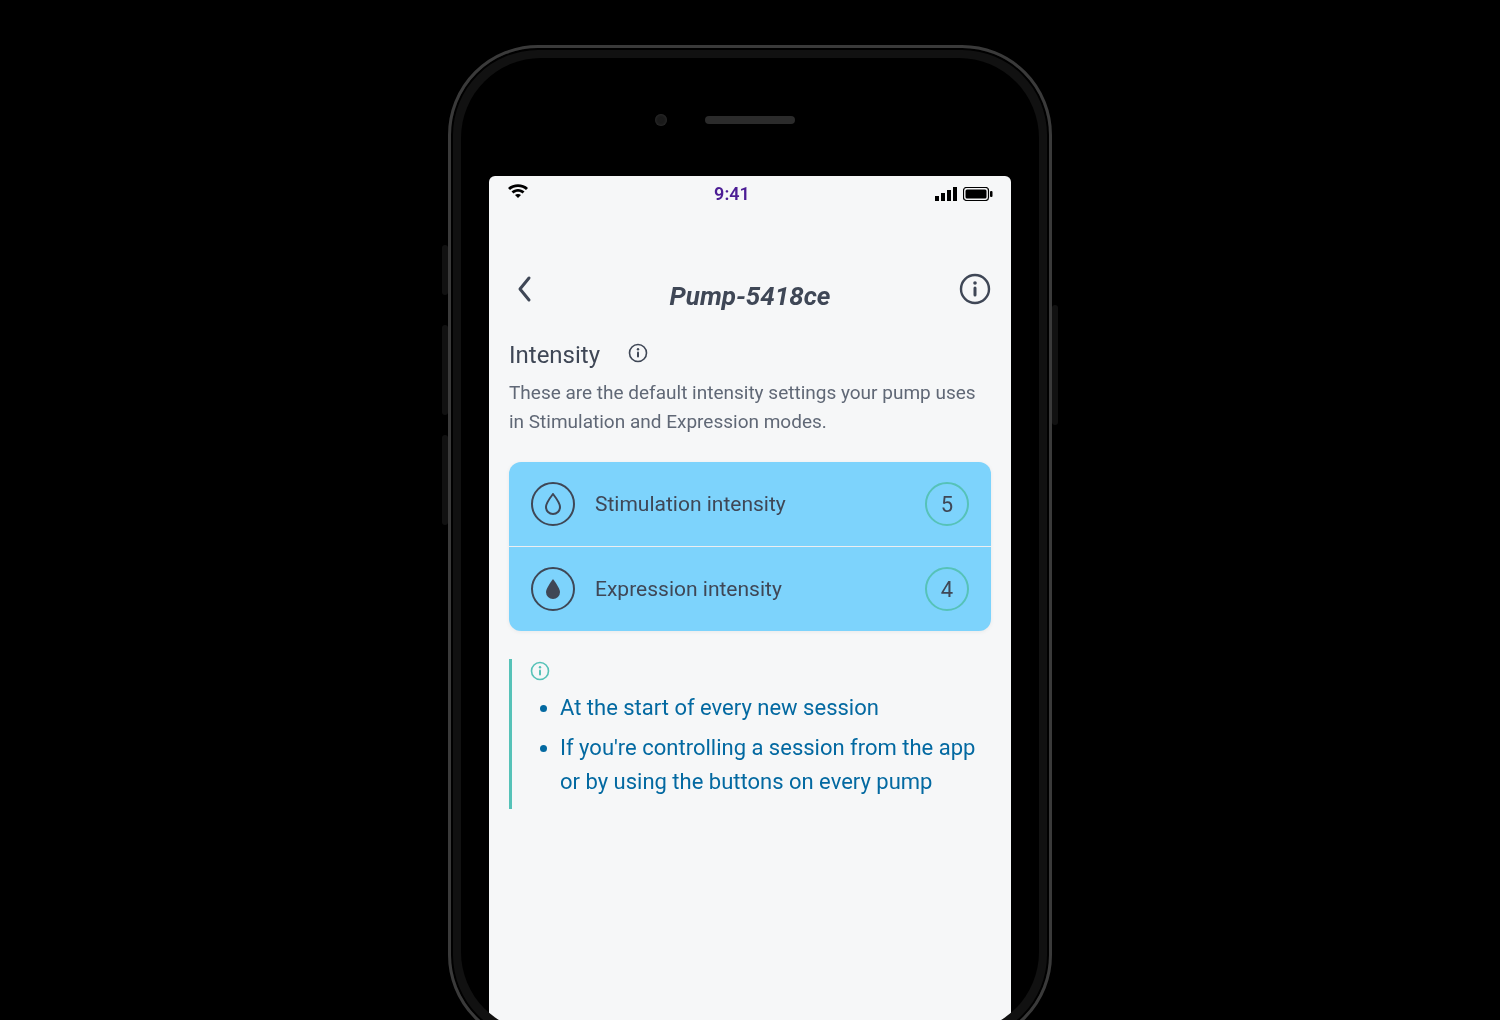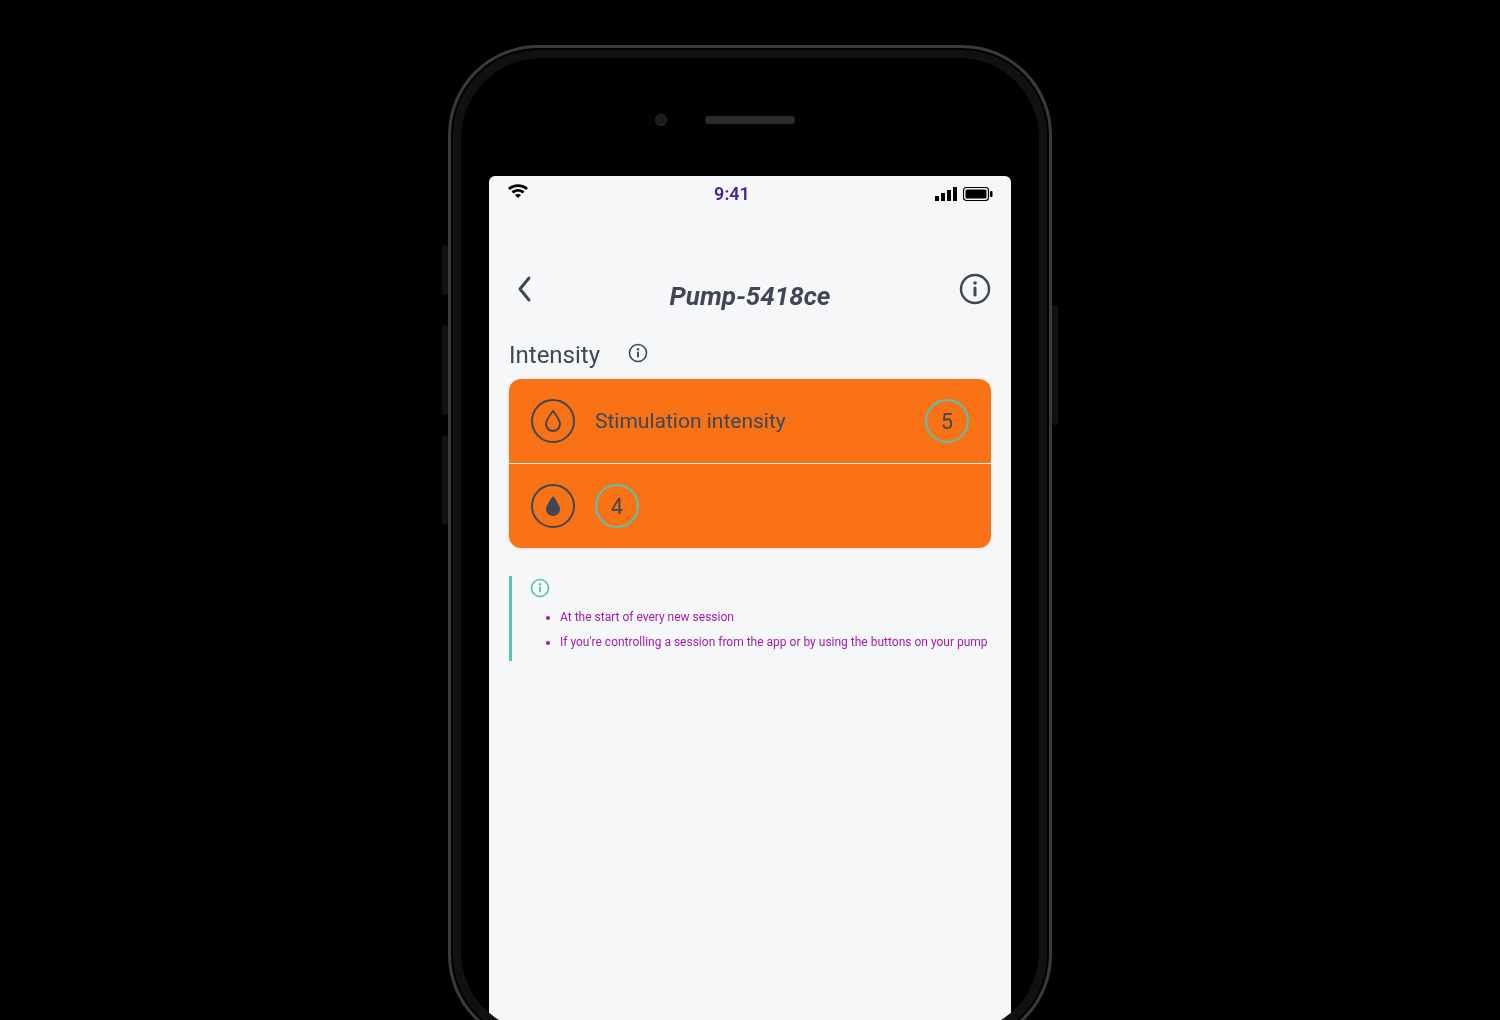--- a/index.html
+++ b/index.html
@@ -127,21 +127,21 @@
     color: #3f4756;
   }
   .section-desc {
     font-size: 19px;
     line-height: 1.5;
     color: #606876;
     margin-bottom: 26px;
   }
 
   .card {
-    background: #f97316;
+    background: #7dd3fc;
     border-radius: 12px;
     box-shadow: 0 1px 4px rgba(0,0,0,0.06);
     overflow: hidden;
   }
   .row {
     display: flex;
     align-items: center;
     padding: 20px 22px;
     gap: 20px;
   }
@@ -182,22 +182,22 @@
     font-size: 19px;
     color: #606876;
     line-height: 1.5;
     margin-bottom: 8px;
   }
   .info-list {
     list-style: disc;
     padding-left: 30px;
   }
   .info-list li {
-    font-size: 12px;
-    color: #a21caf;
+    font-size: 22px;
+    color: #0369a1;
     line-height: 1.55;
     margin-bottom: 6px;
   }
 </style>
 </head>
 <body>
 
 <div class="phone-wrap">
   <div class="phone-side-btn btn-left-1"></div>
   <div class="phone-side-btn btn-left-2"></div>
@@ -261,52 +261,54 @@
           <div class="section-title-row">
             <span class="section-title">Intensity</span>
             <span>
               <svg width="20" height="20" viewBox="0 0 20 20">
                 <circle cx="10" cy="10" r="8.5" fill="none" stroke="#3f4756" stroke-width="1.6"></circle>
                 <circle cx="10" cy="6.3" r="1.2" fill="#3f4756"></circle>
                 <rect x="9" y="8.5" width="2" height="6" rx="1" fill="#3f4756"></rect>
               </svg>
             </span>
           </div>
+          <p class="section-desc">These are the default intensity settings your pump uses in Stimulation and Expression modes.</p>
 
           <div class="card">
             <div class="row">
               <div class="row-icon">
                 <svg width="18" height="22" viewBox="0 0 18 22">
                   <path d="M9 1 C9 1 2 10 2 14 a7 7 0 0 0 14 0 C16 10 9 1 9 1 Z" fill="none" stroke="#3f4756" stroke-width="2" stroke-linejoin="round"></path>
                 </svg>
               </div>
               <div class="row-label">Stimulation intensity</div>
               <div class="row-value">5</div>
             </div>
             <div class="row">
               <div class="row-icon">
                 <svg width="18" height="22" viewBox="0 0 18 22">
                   <path d="M9 1 C9 1 2 10 2 14 a7 7 0 0 0 14 0 C16 10 9 1 9 1 Z" fill="#3f4756"></path>
                 </svg>
               </div>
+              <div class="row-label">Expression intensity</div>
               <div class="row-value">4</div>
             </div>
           </div>
 
           <div class="info-block">
             <span class="small-info-icon">
               <svg width="20" height="20" viewBox="0 0 20 20">
                 <circle cx="10" cy="10" r="8.5" fill="none" stroke="#56c2b8" stroke-width="1.6"></circle>
                 <circle cx="10" cy="6.3" r="1.2" fill="#56c2b8"></circle>
                 <rect x="9" y="8.5" width="2" height="6" rx="1" fill="#56c2b8"></rect>
               </svg>
             </span>
             <ul class="info-list">
               <li>At the start of every new session</li>
-              <li>If you're controlling a session from the app or by using the buttons on your pump</li>
+              <li>If you're controlling a session from the app or by using the buttons on every pump</li>
             </ul>
           </div>
 
         </div>
 
       </div>
     </div>
   </div>
 </div>
 

